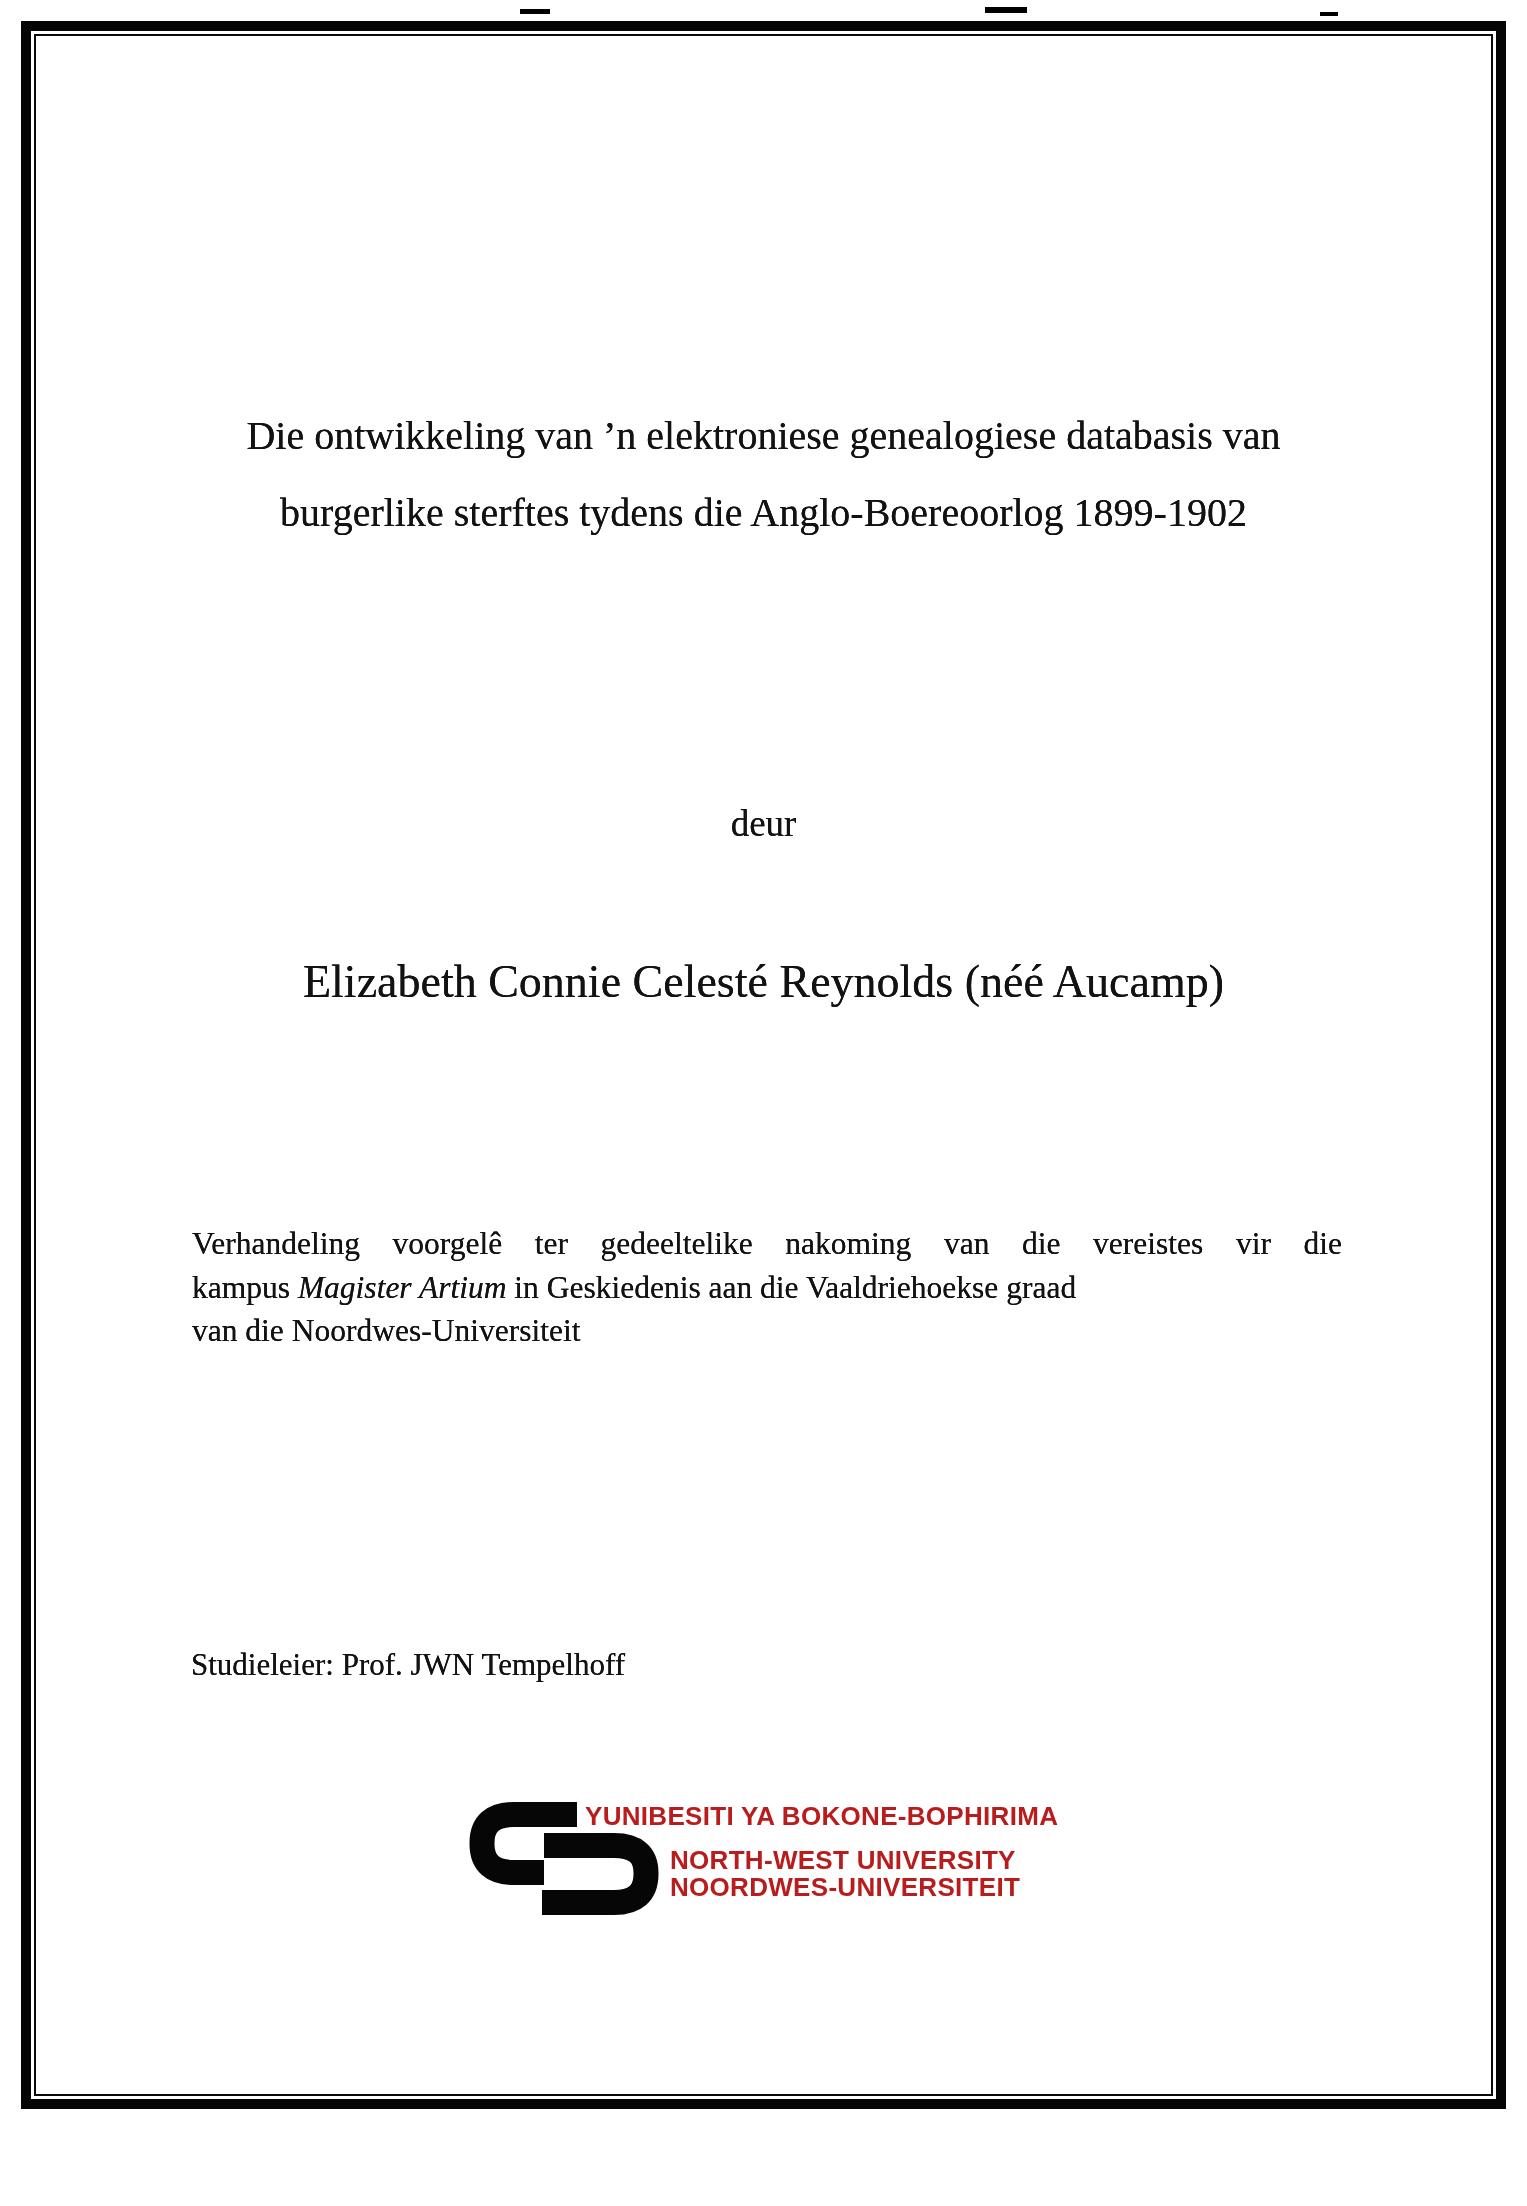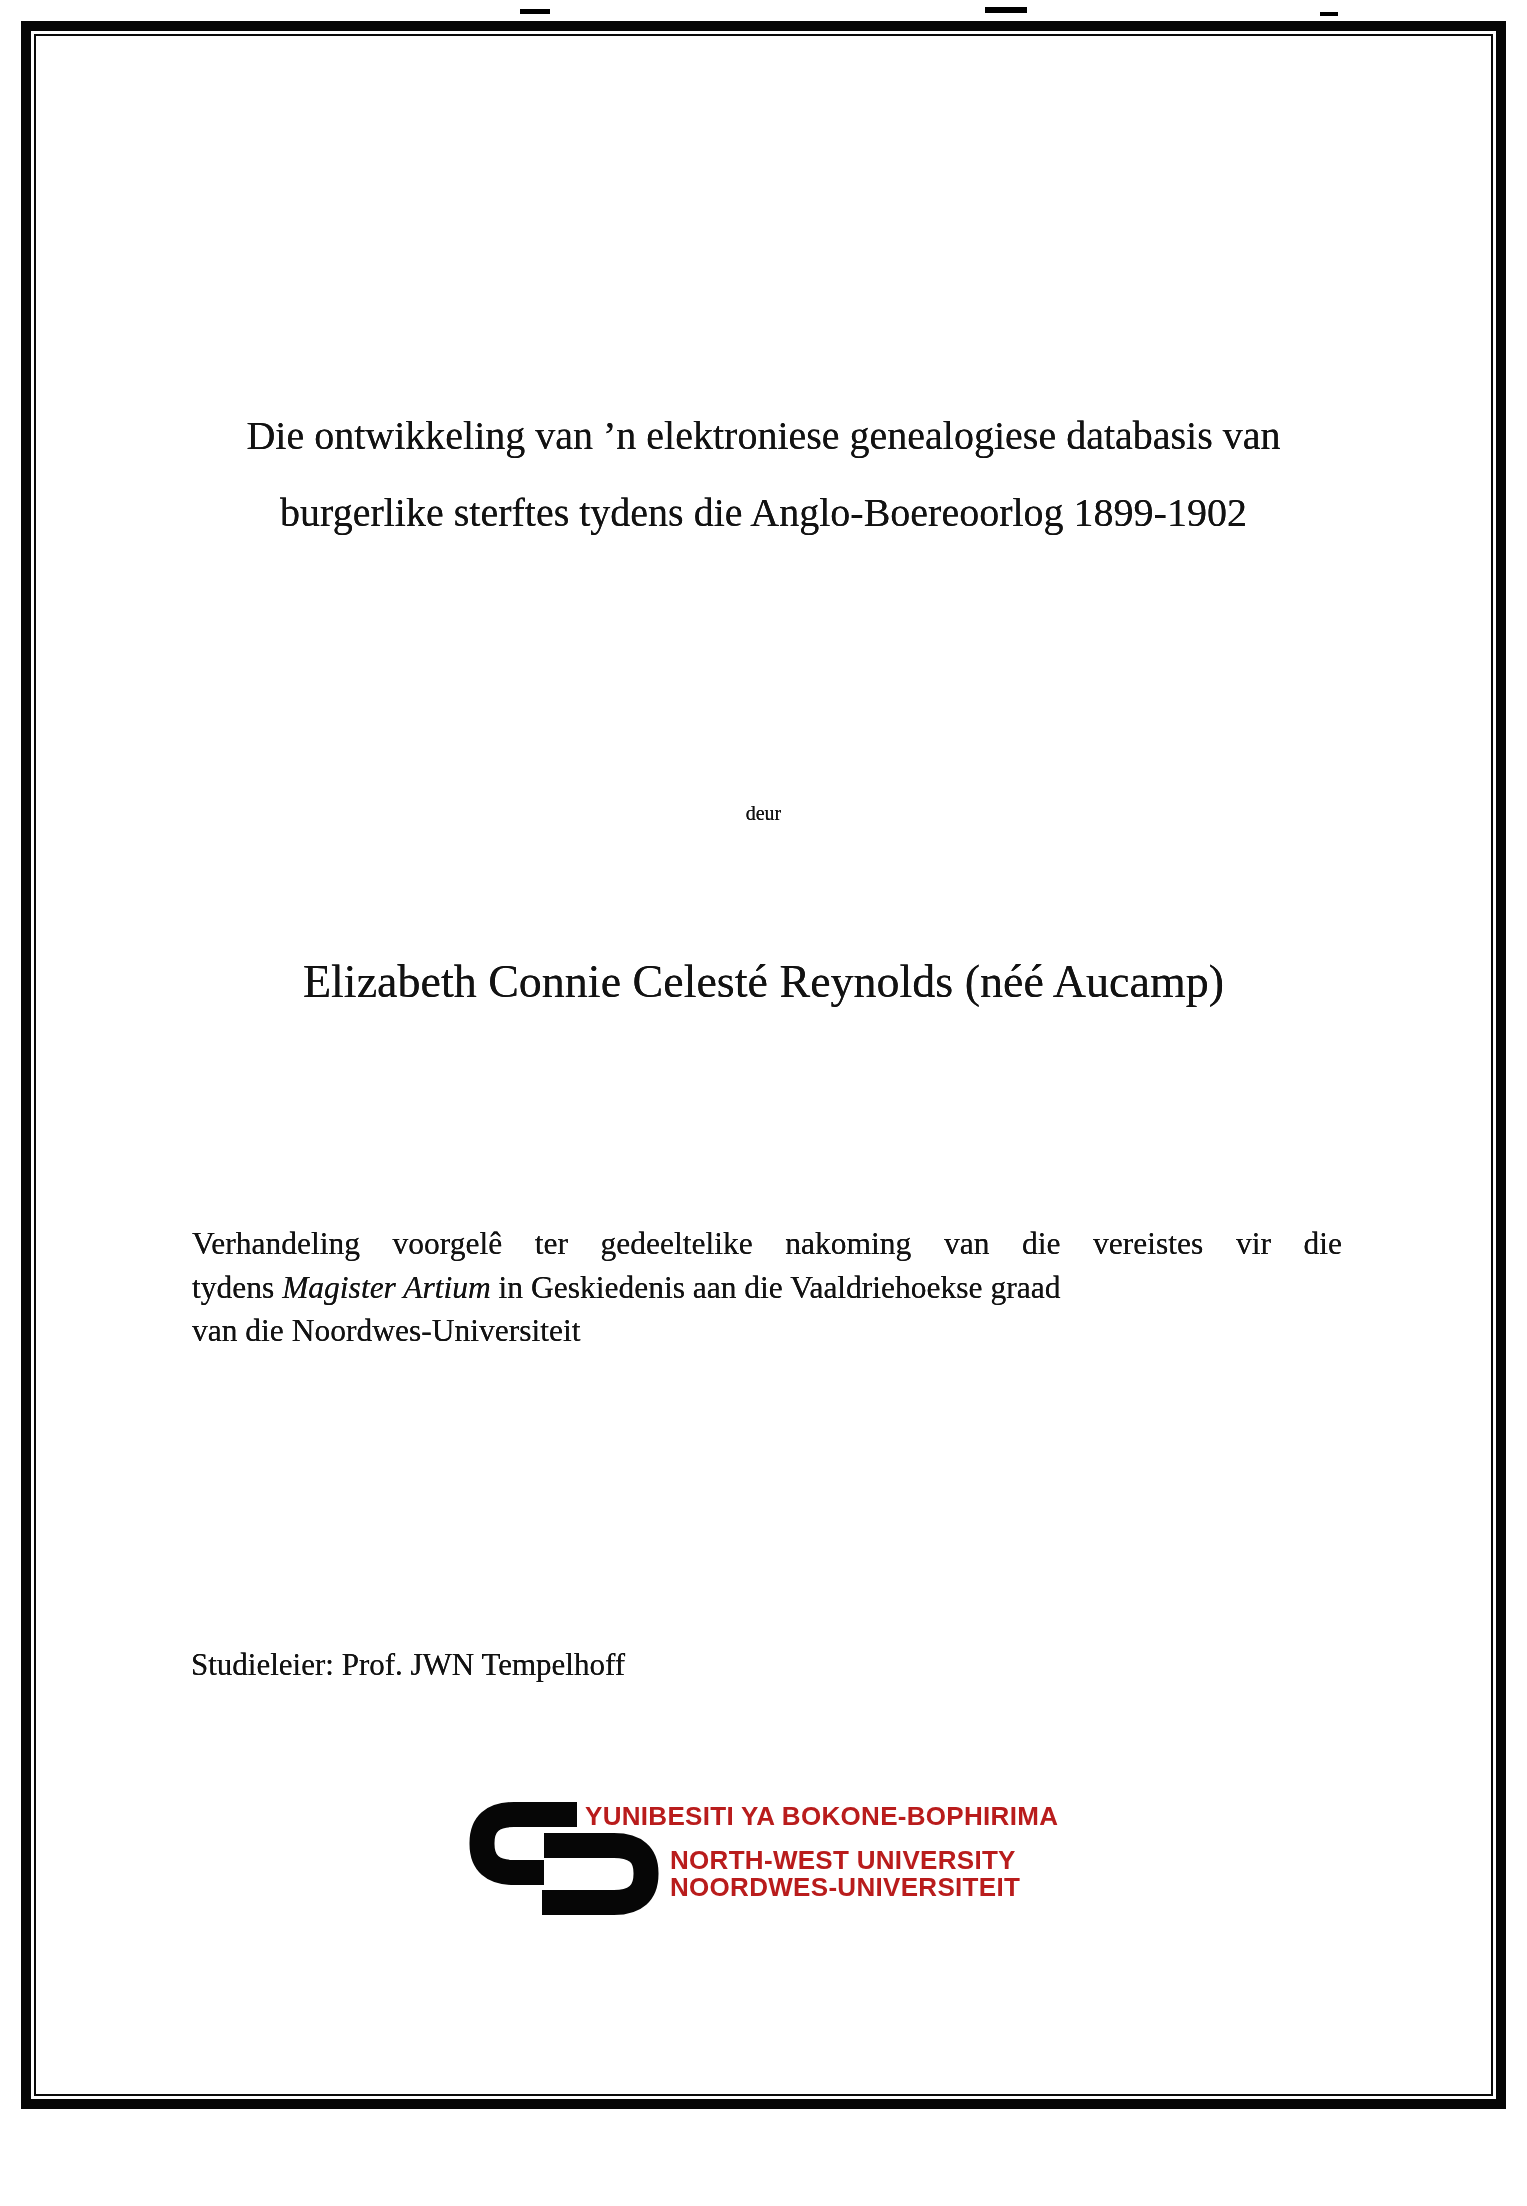--- a/index.html
+++ b/index.html
@@ -32,21 +32,21 @@
     text-align: center;
     font-size: 40px;
     line-height: 77px;
     text-shadow: 0 0 0.6px currentColor;
   }
   .byline {
     position: absolute;
     top: 802px;
     left: 0; right: 0;
     text-align: center;
-    font-size: 20px;
+    font-size: 37px;
     text-shadow: 0 0 0.4px currentColor;
   }
   .author {
     position: absolute;
     top: 955px;
     left: 0; right: 0;
     text-align: center;
     font-size: 46px;
     text-shadow: 0 0 0.5px currentColor;
   }
@@ -118,21 +118,21 @@
     <div>Die ontwikkeling van ’n elektroniese genealogiese databasis van</div>
     <div>burgerlike sterftes tydens die Anglo-Boereoorlog 1899-1902</div>
   </div>
 
   <div class="byline">deur</div>
 
   <div class="author">Elizabeth Connie Celesté Reynolds (néé Aucamp)</div>
 
   <div class="statement">
     <div class="justified">Verhandeling voorgelê ter gedeeltelike nakoming van die vereistes vir die</div>
-    <div><span>tydens </span><span class="italic">Magister Artium</span><span> in Geskiedenis aan die Vaaldriehoekse graad</span></div>
+    <div><span>kampus </span><span class="italic">Magister Artium</span><span> in Geskiedenis aan die Vaaldriehoekse graad</span></div>
     <div>van die Noordwes-Universiteit</div>
   </div>
 
   <div class="supervisor-block">
     <div>Studieleier: Prof. JWN Tempelhoff</div>
   </div>
 
   <div class="logo">
     <svg class="logo-mark" viewBox="0 0 192 118" aria-hidden="true">
 

